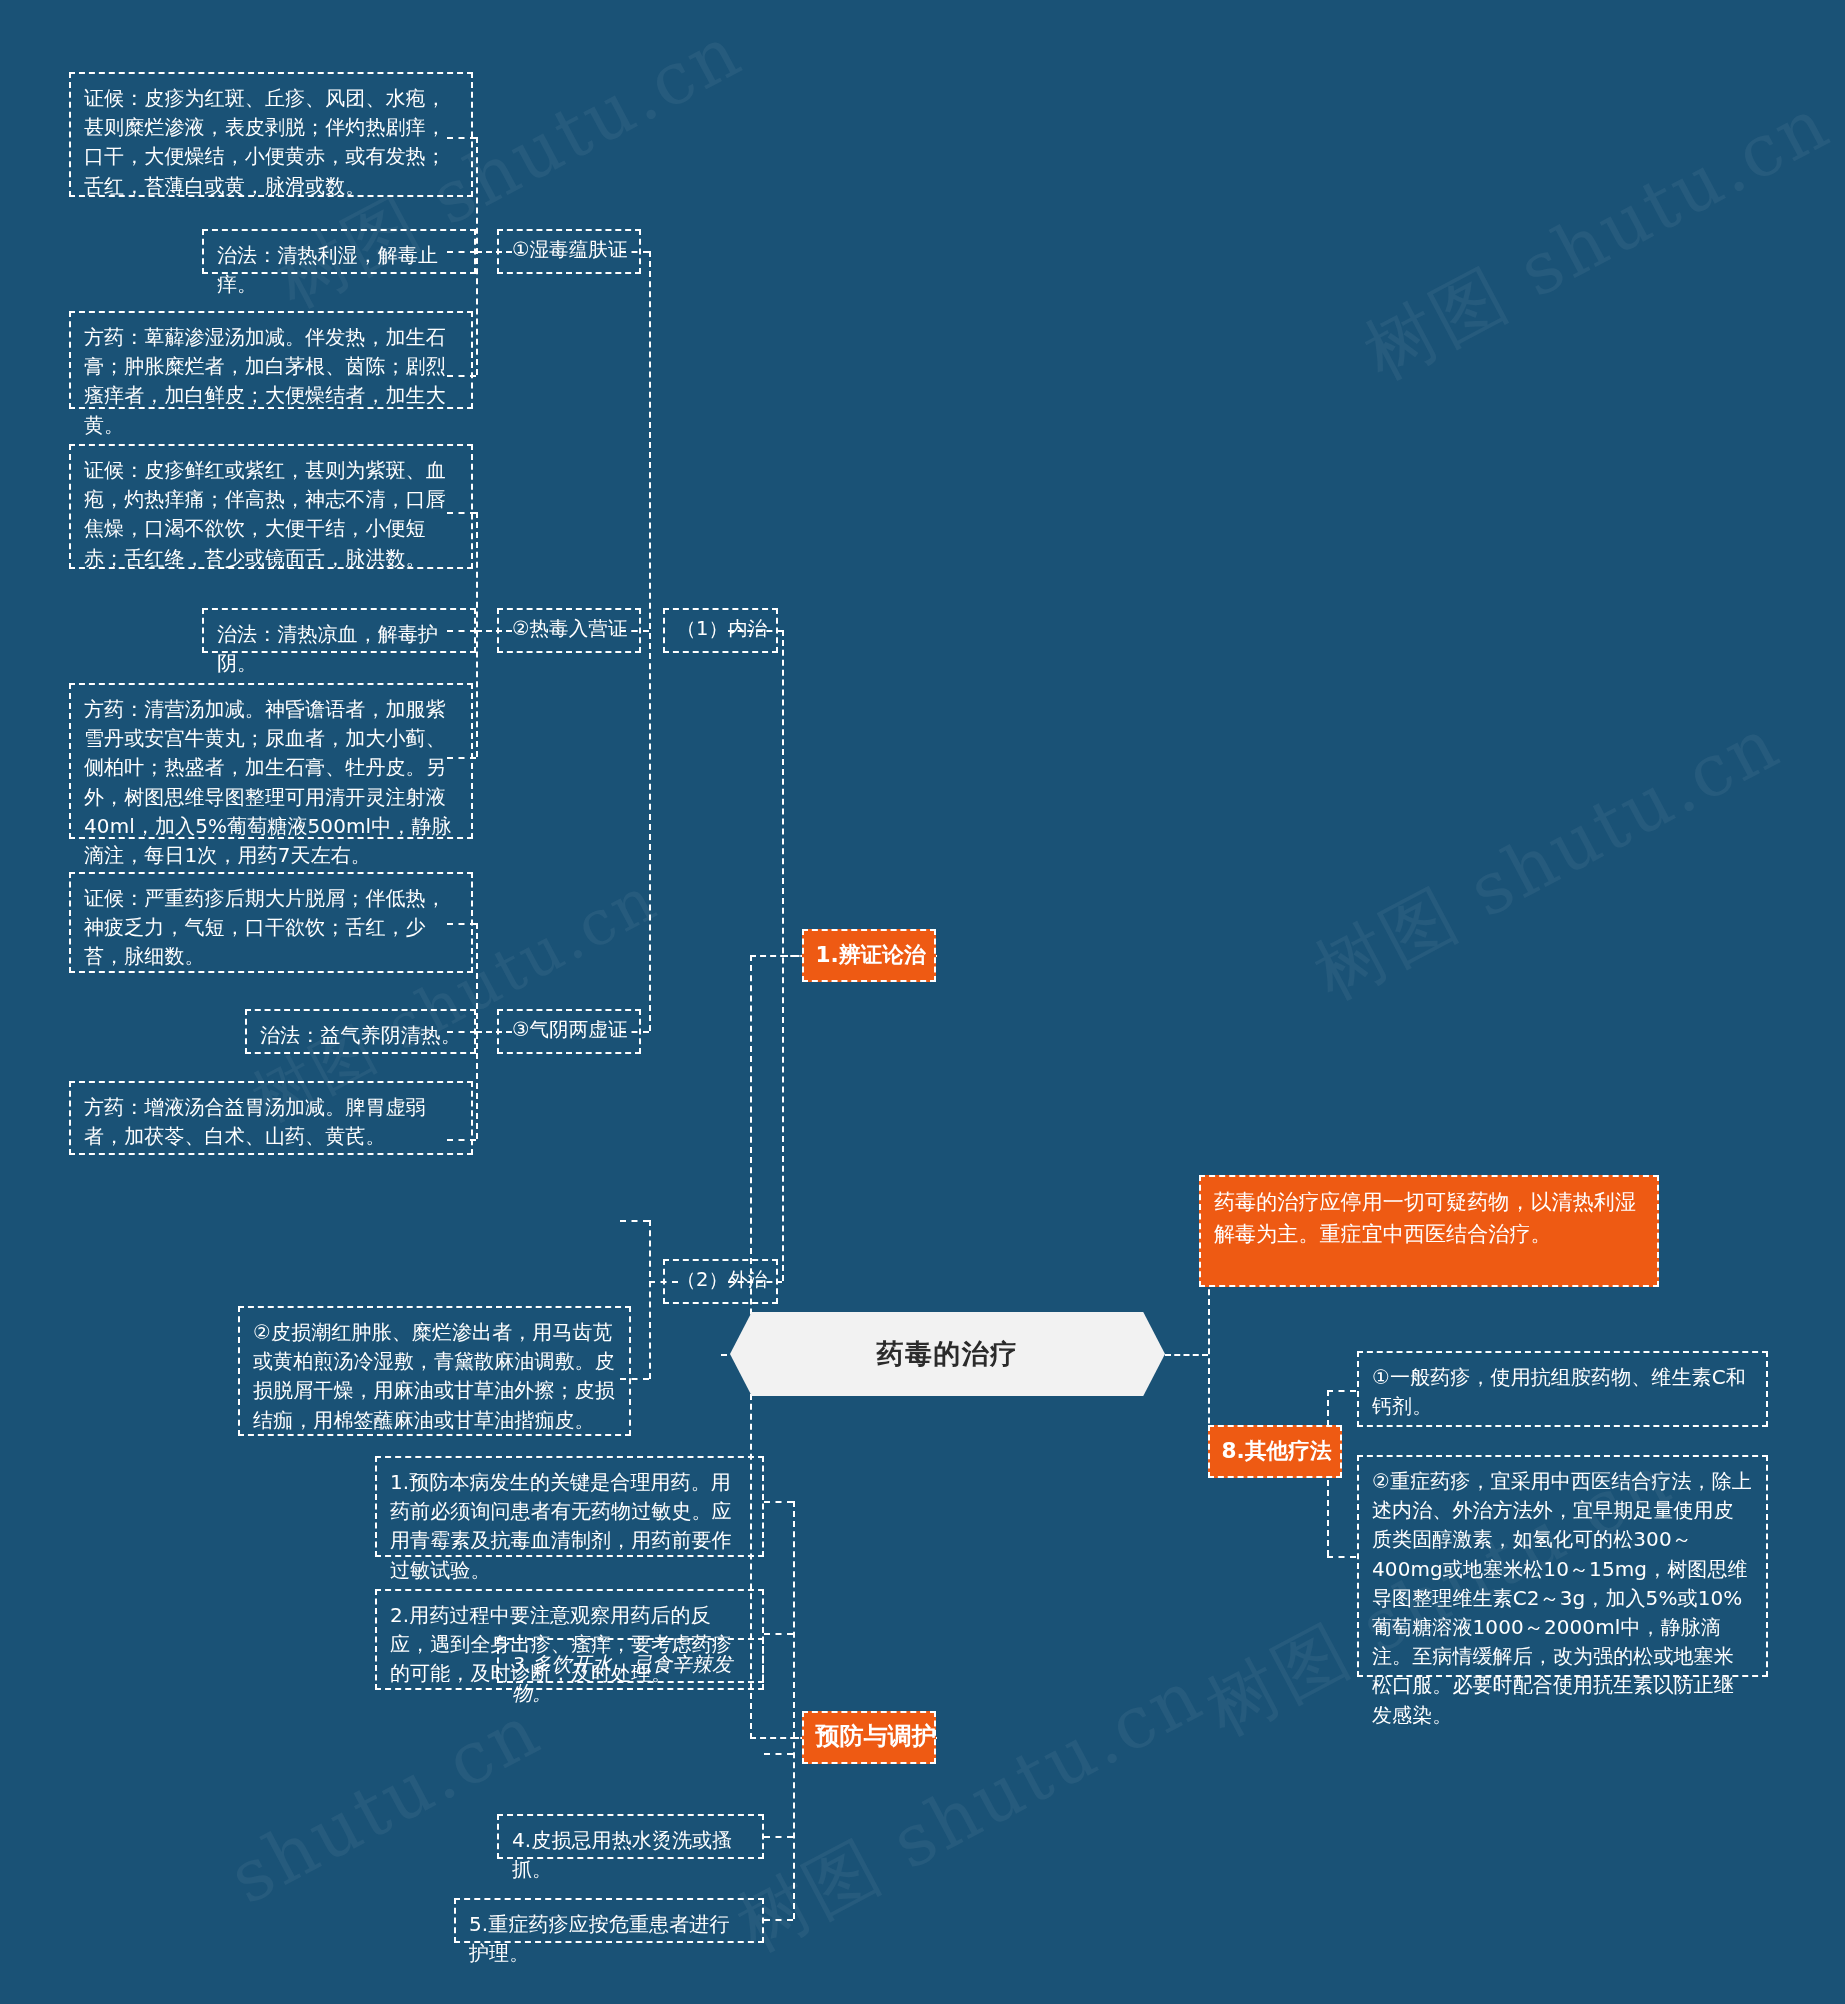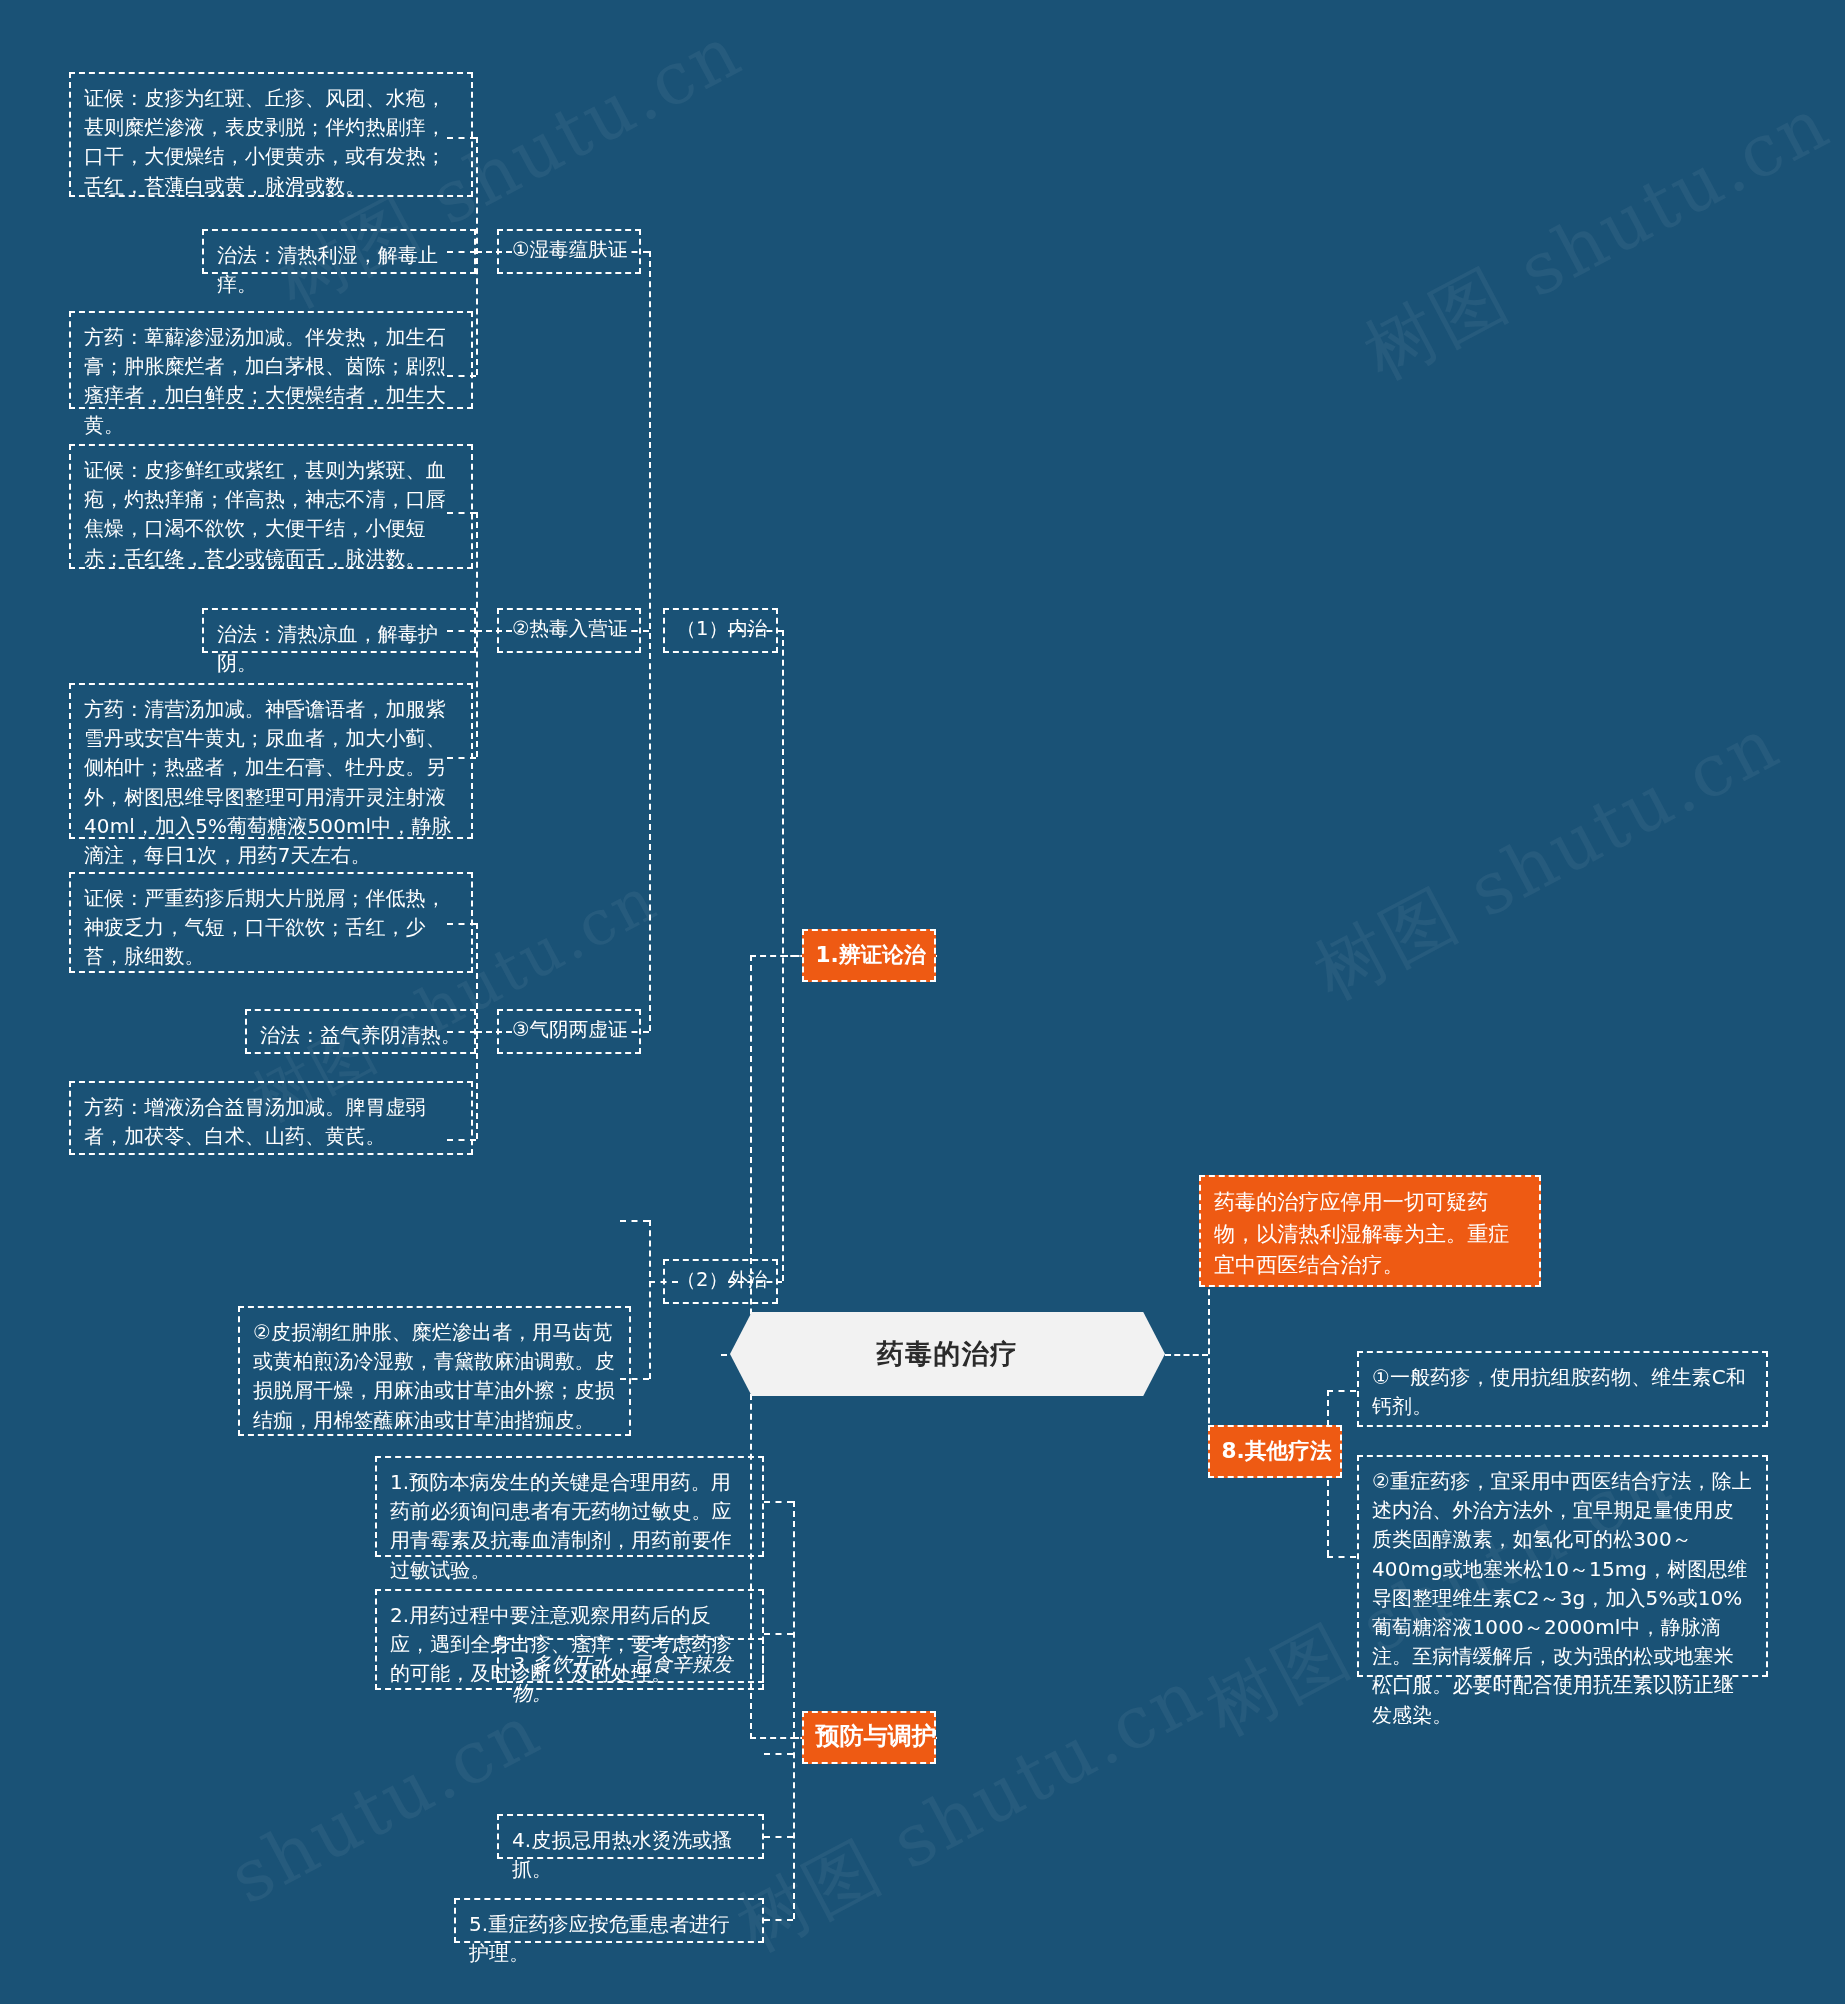--- a/index.html
+++ b/index.html
@@ -136,21 +136,21 @@
   </div>
 
   <div class="node orange tight center nowrap" style="left:1208px;top:1425px;width:134px;height:53px;font-size:21.6px;line-height:33px;">
     <span>8.其他疗法</span>
   </div>
 
   <div class="node orange tight center nowrap" style="left:802px;top:1711px;width:134px;height:53px;font-size:24px;line-height:33px;">
     <span>预防与调护</span>
   </div>
 
-  <div class="node orange-big" style="left:1199px;top:1175px;width:342px;height:112px;font-size:21px;line-height:1.5;">
+  <div class="node orange-big" style="left:1199px;top:1175px;width:460px;height:112px;font-size:21px;line-height:1.5;">
     <span>药毒的治疗应停用一切可疑药物，以清热利湿解毒为主。重症宜中西医结合治疗。</span>
   </div>
 
   <div class="node tight center nowrap" style="left:663px;top:608px;width:115px;height:45px;font-size:19.5px;line-height:24.5px;">
     <span>（1）内治</span>
   </div>
 
   <div class="node tight center nowrap" style="left:663px;top:1259px;width:115px;height:45px;font-size:19.5px;line-height:24.5px;">
     <span>（2）外治</span>
   </div>

